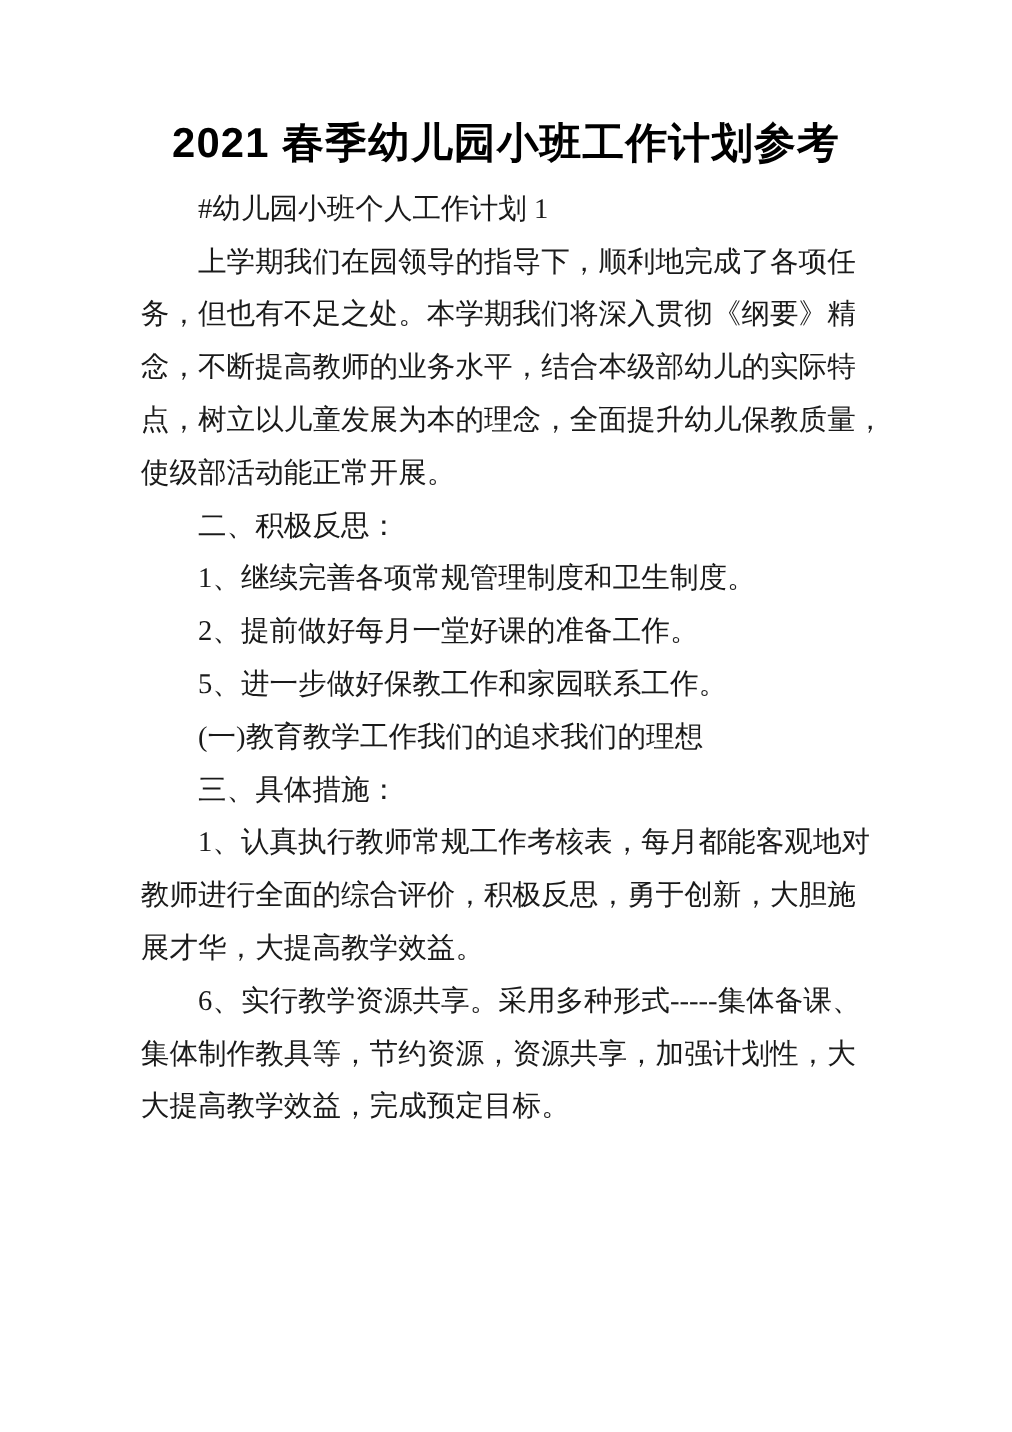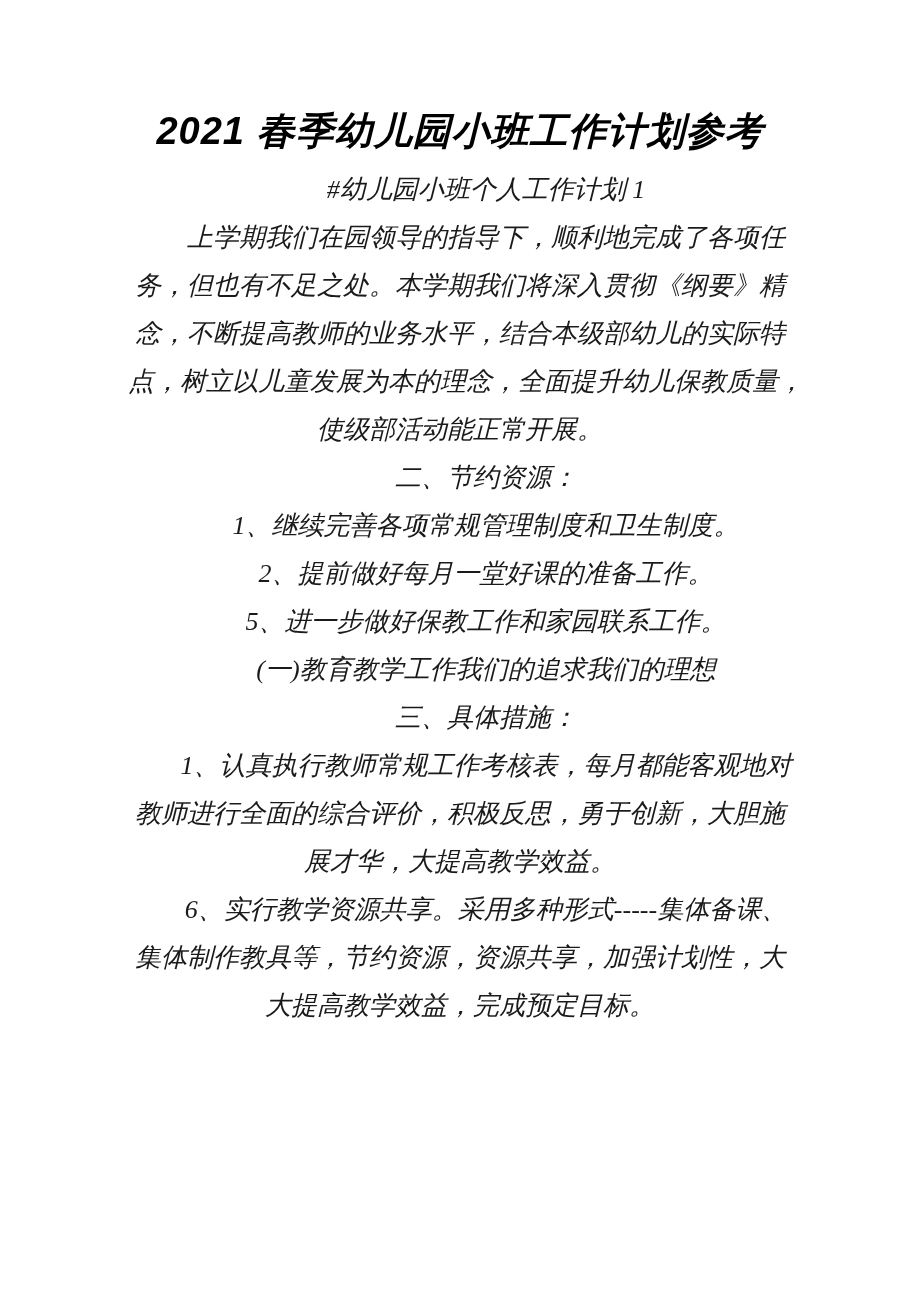--- a/index.html
+++ b/index.html
@@ -8,38 +8,36 @@
     background: #ffffff;
   }
   .page {
     position: relative;
     width: 920px;
     height: 1302px;
     background: #ffffff;
     overflow: hidden;
     font-family: "Liberation Serif", "DejaVu Serif", serif;
     color: #1a1a1a;
-    font-style: italic;
   }
   .doc-title {
     margin: 102px 90px 6px 90px;
     text-align: center;
     font-family: "Liberation Sans", "DejaVu Sans", sans-serif;
     font-weight: 700;
     font-size: 38px;
     line-height: 58px;
     letter-spacing: 1px;
     color: #000000;
     white-space: nowrap;
   }
   .body-text {
     margin: 0 128px 0 128px;
     font-size: 26px;
     line-height: 48px;
-    text-align: center;
   }
   .paragraph {
     margin: 0;
     padding: 0;
   }
   .line {
     height: 48px;
     white-space: nowrap;
     overflow: visible;
   }
@@ -63,21 +61,21 @@
 
     <div class="paragraph">
       <div class="line first">上学期我们在园领导的指导下，顺利地完成了各项任</div>
       <div class="line">务，但也有不足之处。本学期我们将深入贯彻《纲要》精</div>
       <div class="line">念，不断提高教师的业务水平，结合本级部幼儿的实际特</div>
       <div class="line">点，树立以儿童发展为本的理念，全面提升幼儿保教质量，</div>
       <div class="line">使级部活动能正常开展。</div>
     </div>
 
     <div class="paragraph">
-      <div class="line first">二、节约资源：</div>
+      <div class="line first">二、积极反思：</div>
     </div>
 
     <div class="paragraph">
       <div class="line first">1、继续完善各项常规管理制度和卫生制度。</div>
     </div>
 
     <div class="paragraph">
       <div class="line first">2、提前做好每月一堂好课的准备工作。</div>
     </div>
 

